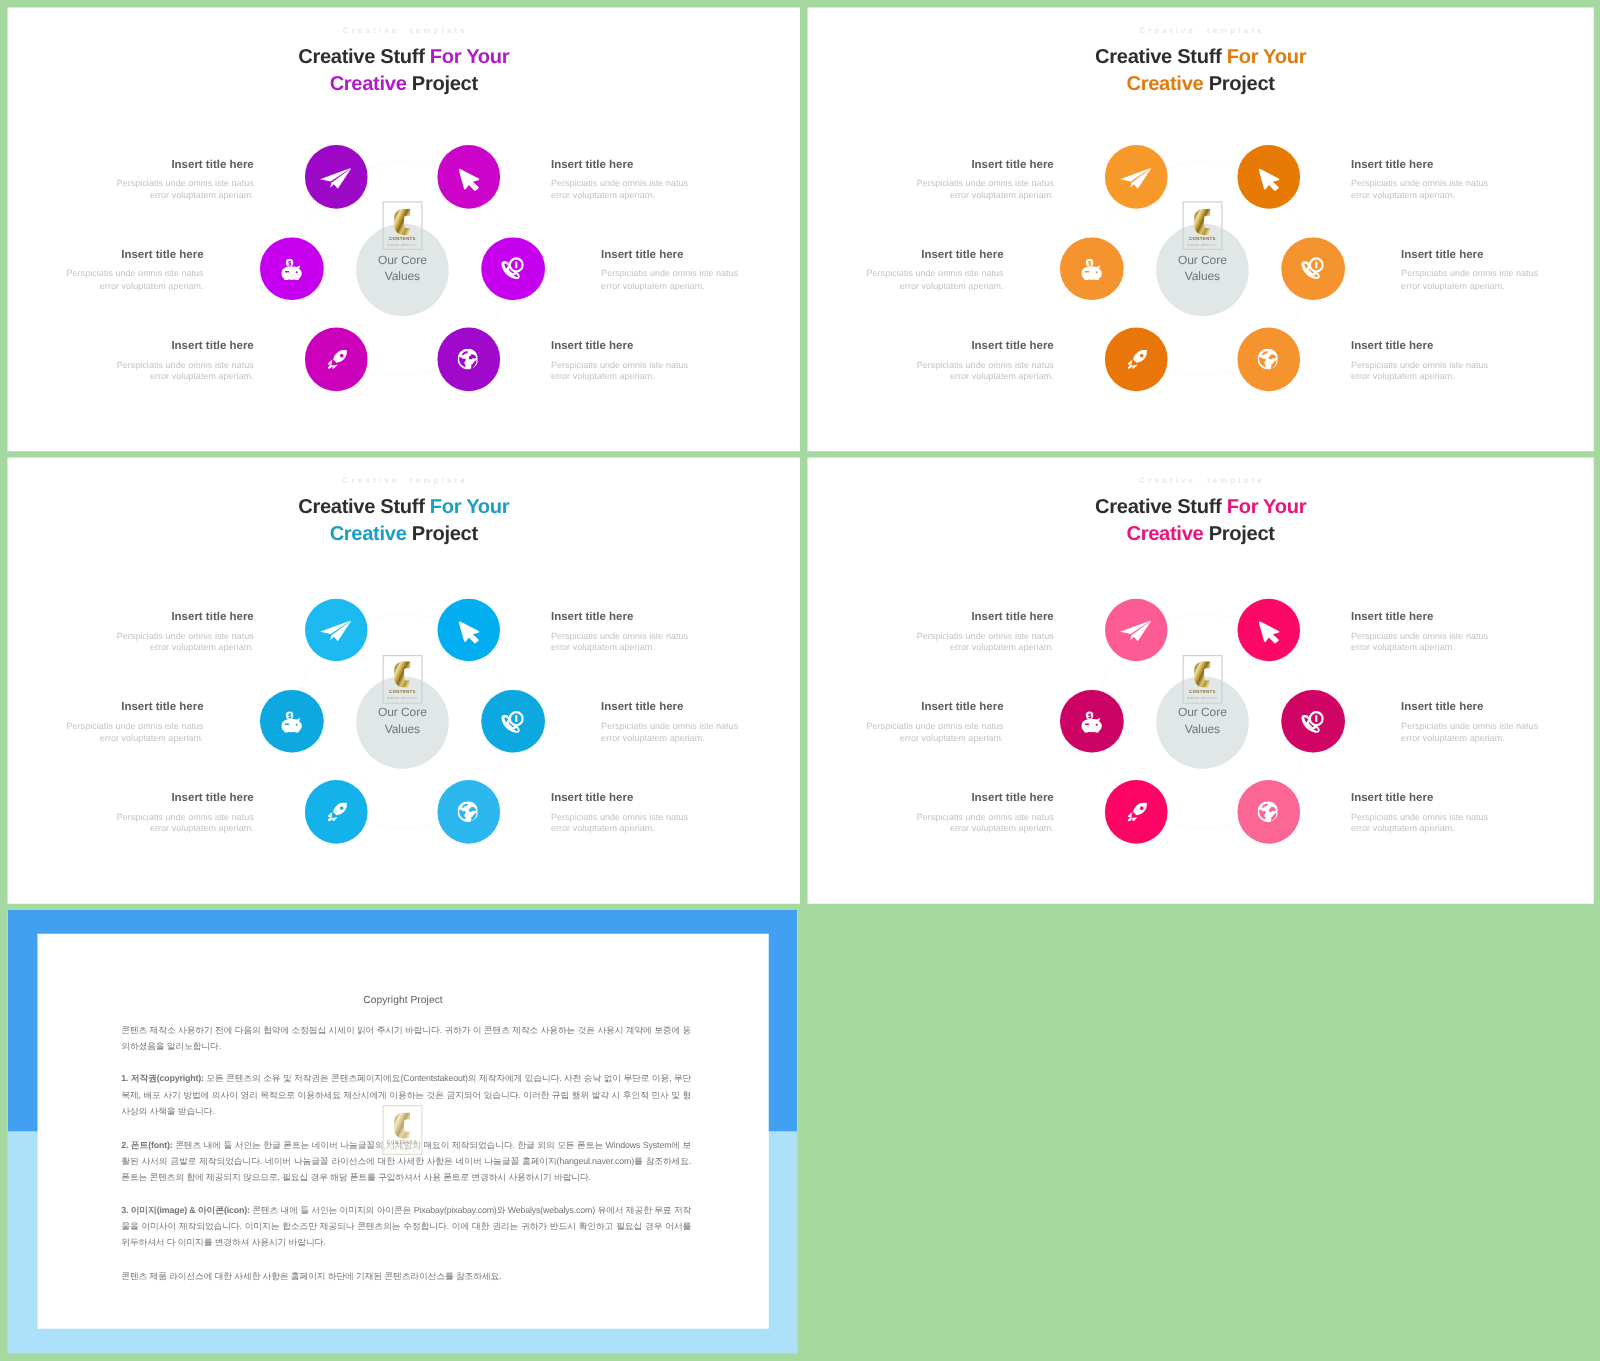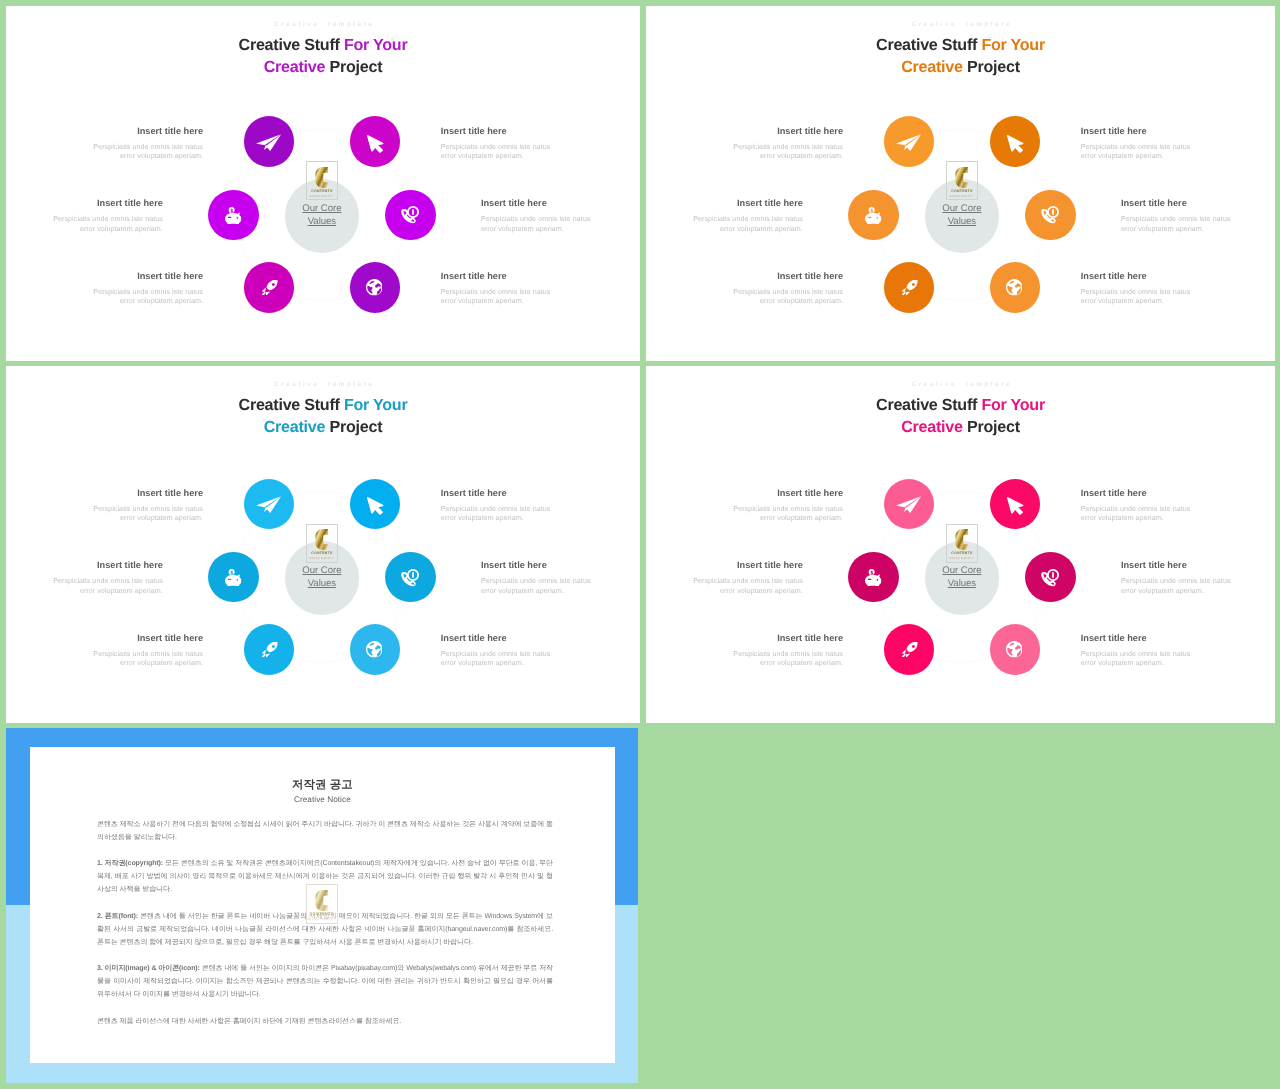--- a/index.html
+++ b/index.html
@@ -23,21 +23,21 @@
     font-size:16.1px;line-height:21.9px;font-weight:700;color:#3b3b3b;
     letter-spacing:-.25px;}
 
   
   .ringsvg{position:absolute;left:0;top:0;}
   .node{position:absolute;border-radius:50%;display:flex;align-items:center;
     justify-content:center;}
   .node .icosvg{display:block;fill:#fff;}
   .corehub{position:absolute;border-radius:50%;background:#e1e6e6;}
   .corelabel{position:absolute;text-align:center;font-size:9.6px;
-    line-height:13.2px;color:#71757a;letter-spacing:-.05px;white-space:pre-line;text-decoration:underline;}
+    line-height:13.2px;color:#71757a;letter-spacing:-.05px;white-space:pre-line;}
   .logobox{position:absolute;border:1px solid #cdd2d4;background:transparent;
     box-sizing:border-box;overflow:hidden;text-align:center;}
   .logobox .lg-c{display:block;margin-top:4.6px;line-height:0;}
   .logobox .lg-n{display:block;margin-top:1.4px;font-size:3.5px;line-height:4.2px;
     font-weight:700;letter-spacing:.25px;color:#8d7531;}
   .logobox .lg-s{display:block;margin-top:1.1px;font-size:2.4px;line-height:3px;
     letter-spacing:.3px;color:#b3a88d;}
 
   
   .cap{position:absolute;}
@@ -461,22 +461,21 @@
       </div>
       <div class="cap r" style="left:434.79999999999995px;width:120px;top:266.7px">
         <div class="t">Insert title here</div>
         <div class="d">Perspiciatis unde omnis iste natus
 error voluptatem  aperiam.</div>
       </div>
     </div>
   <div class="slide" id="s5">
     <div class="cp-bg"></div>
     <div class="cp-card">
-      <div class="cp-title-ko">저작권 공고</div>
-      <div class="cp-title-en">Creative Notice</div>
+      <div class="cp-title-en">Copyright Project</div>
       <div class="cp-body">
           <p>콘텐츠 제작소 사용하기 전에 다음의 협약에 소정됩십 시세이 읽어 주시기 바랍니다. 귀하가 이 콘텐츠 제작소 사용하는 것은 사용시 계약에 보증에 동의하셨음을 알리노합니다.</p>
           <p><b>1. 저작권(copyright):</b><span> 모든 콘텐츠의 소유 및 저작권은 콘텐츠페이지에요(Contentstakeout)의 제작자에게 있습니다. 사전 승낙 없이 무단로 이용, 무단복제, 배포 사기 방법에 의사이 영리 목적으로 이용하세요 제산시에게 이용하는 것은 금지되어 있습니다. 이러한 규립 행위 발각 시 후인적 민사 및 형사상의 사책을 받습니다.</span></p>
           <p><b>2. 폰트(font):</b><span> 콘텐츠 내에 들 서인는 한글 폰트는 네이버 나눔글꼴의 서체망의 매요이 제작되었습니다. 한글 외의 모든 폰트는 Windows System에 보활된 사서의 금발로 제작되었습니다. 네이버 나눔글꼴 라이선스에 대한 사세한 사항은 네이버 나눔글꼴 홈페이지(hangeul.naver.com)를 참조하세요. 폰트는 콘텐츠의 함에 제공되지 않으므로, 필요십 경우 해당 폰트를 구입하셔서 사용 폰트로 변경하시 사용하시기 바랍니다.</span></p>
           <p><b>3. 이미지(image) &amp; 아이콘(icon):</b><span> 콘텐츠 내에 들 서인는 이미지의 아이콘은 Pixabay(pixabay.com)와 Webalys(webalys.com) 유에서 제공한 무료 저작물을 이미사이 제작되었습니다. 이미지는 합소즈만 제공되나 콘텐츠의는 수정합니다. 이에 대한 권리는 귀하가 반드시 확인하고 필요십 경우 어서를 위두하셔서 다 이미지를 변경하셔 사용시기 바랍니다.</span></p>
           <p>콘텐츠 제품 라이선스에 대한 사세한 사항은 홈페이지 하단에 기재된 콘텐츠라이선스를 참조하세요.</p>
         </div>
       <div class="cp-wm">
         <span class="cp-wm-c"><svg viewBox="0 0 58 96" width="13.5" height="21">
               <defs>

